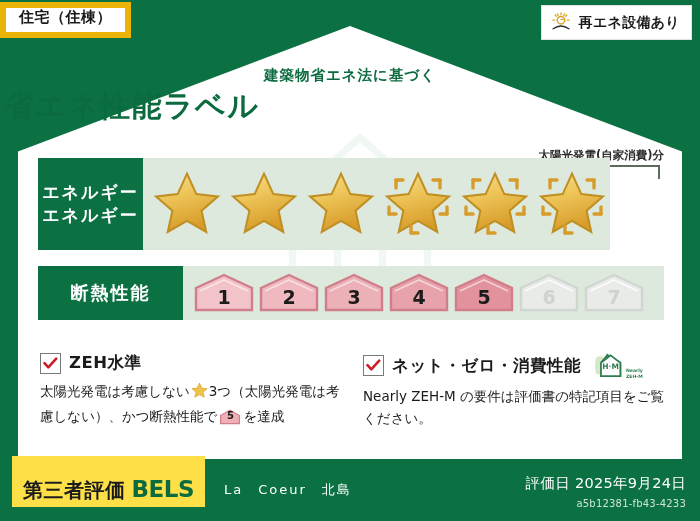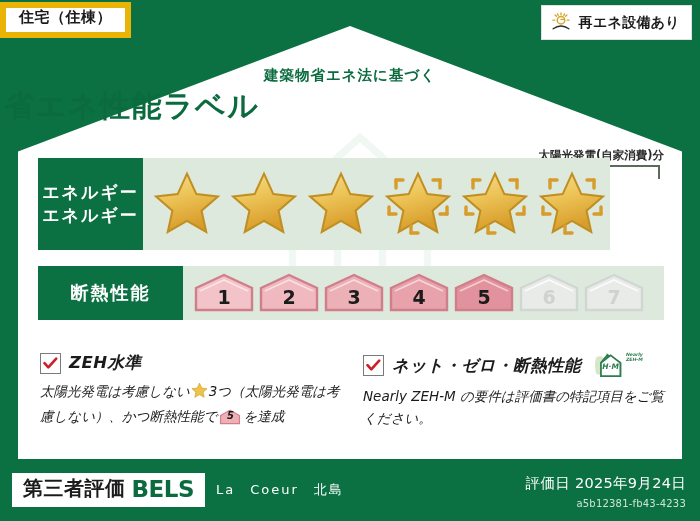--- a/index.html
+++ b/index.html
@@ -87,48 +87,48 @@
     position:relative;width:62px;height:40px;
     display:flex;align-items:flex-end;justify-content:center;
   }
   .hx svg{position:absolute;inset:0;width:100%;height:100%;}
   .hx .num{
     position:relative;z-index:2;font-size:19px;font-weight:bold;
     color:#1b1b1b;padding-bottom:5px;
   }
   .hx.off .num{color:#cfd3cf;}
   
-  .info{position:absolute;font-size:13.5px;color:#1b1b1b;font-style:italic;}
+  .info{position:absolute;font-size:13.5px;color:#1b1b1b;}
   .info-left{left:40px;top:352px;width:300px;}
   .info-right{left:363px;top:352px;width:305px;}
   .info-head{display:flex;align-items:center;gap:8px;margin-bottom:7px;}
   .chk{
     width:19px;height:19px;border:1.5px solid #7a7a7a;background:#fff;
     display:flex;align-items:center;justify-content:center;flex:0 0 auto;
   }
   .info-title{font-size:16.5px;font-weight:bold;color:#1b1b1b;letter-spacing:.5px;}
   .info-body{font-size:13.5px;line-height:1.62;color:#1b1b1b;letter-spacing:0px;}
   .inline-star{display:inline-block;vertical-align:-3px;margin:0 1px;}
   .inline-house{display:inline-block;vertical-align:-4px;margin:0 2px;position:relative;width:22px;height:16px;}
   .inline-house .n{
     position:absolute;inset:0;display:flex;align-items:flex-end;justify-content:center;
     font-size:10px;font-weight:bold;color:#1b1b1b;padding-bottom:1px;z-index:2;
   }
-  .zehm-logo{display:inline-flex;align-items:flex-start;gap:3px;vertical-align:-8px;margin-left:4px;}
+  .zehm-logo{display:inline-flex;align-items:flex-end;gap:3px;vertical-align:-8px;margin-left:4px;}
   .zehm-cap{font-size:4.6px;color:#2e7d4f;font-weight:bold;line-height:1.15;text-align:center;}
   
   .footer{position:absolute;left:0;right:0;bottom:0;height:62px;background:#0b7142;}
   .bels-badge{
-    position:absolute;left:12px;bottom:14px;background:#ffffff;
-    padding:5px 11px 6px 11px;display:flex;align-items:flex-start;gap:6px;line-height:1;
+    position:absolute;left:12px;bottom:14px;background:#fde047;
+    padding:22px 11px 6px 11px;display:flex;align-items:center;gap:6px;line-height:1;
   }
   .bels-jp{font-size:20px;font-weight:bold;color:#1b1b1b;letter-spacing:.5px;}
   .bels-en{font-size:23px;font-weight:bold;color:#0b6b3f;letter-spacing:-.5px;}
   .bldg-name{
-    position:absolute;left:216px;bottom:22px;color:#ffffff;
+    position:absolute;left:224px;bottom:22px;color:#ffffff;
     font-size:13px;letter-spacing:2px;
   }
   .eval{position:absolute;right:14px;bottom:28px;color:#ffffff;font-size:14.5px;font-weight:normal;letter-spacing:.3px;}
   .evalid{position:absolute;right:14px;bottom:12px;color:#cfe3d6;font-size:10px;letter-spacing:.2px;}
 </style>
 </head>
 <body>
 
 <div class="label-root">
 
@@ -365,21 +365,21 @@
     </div>
   </div>
 
   <div class="info info-right">
     <div class="info-head">
       <span class="chk">
         <svg width="15" height="13" viewBox="0 0 15 13">
             <path d="M1.5 6.2 L5.3 10.3 L13.2 1.6" fill="none" stroke="#cc1f27" stroke-width="2.6" stroke-linecap="round" stroke-linejoin="round"></path>
           </svg>
       </span>
-      <span class="info-title">ネット・ゼロ・断熱性能</span>
+      <span class="info-title">ネット・ゼロ・消費性能</span>
       <span class="zehm-logo">
         <svg width="30" height="27" viewBox="0 0 34 30">
           <path d="M3.5 6 Q1 14.5 3.5 24 Q8 27 12 24 Q9 14.5 12 6 Q8 3 3.5 6 Z" fill="#d6e6c8"></path>
           <path d="M16.5 3 L31 12 L31 27 L16.5 27 L16.5 3 Z M9 12 L16.5 3" fill="none" stroke="#2e7d4f" stroke-width="2"></path>
           <path d="M9 12 L9 27 L31 27 L31 12 L20 3.5 Z" fill="#ffffff" stroke="#2e7d4f" stroke-width="2"></path>
           <text x="20" y="19" font-size="8.5" font-weight="bold" fill="#2e7d4f" font-family="DejaVu Sans, sans-serif" text-anchor="middle">H·M</text>
         </svg>
         <span class="zehm-cap">
           <span>Nearly</span><br>
           <span>ZEH-M</span>

